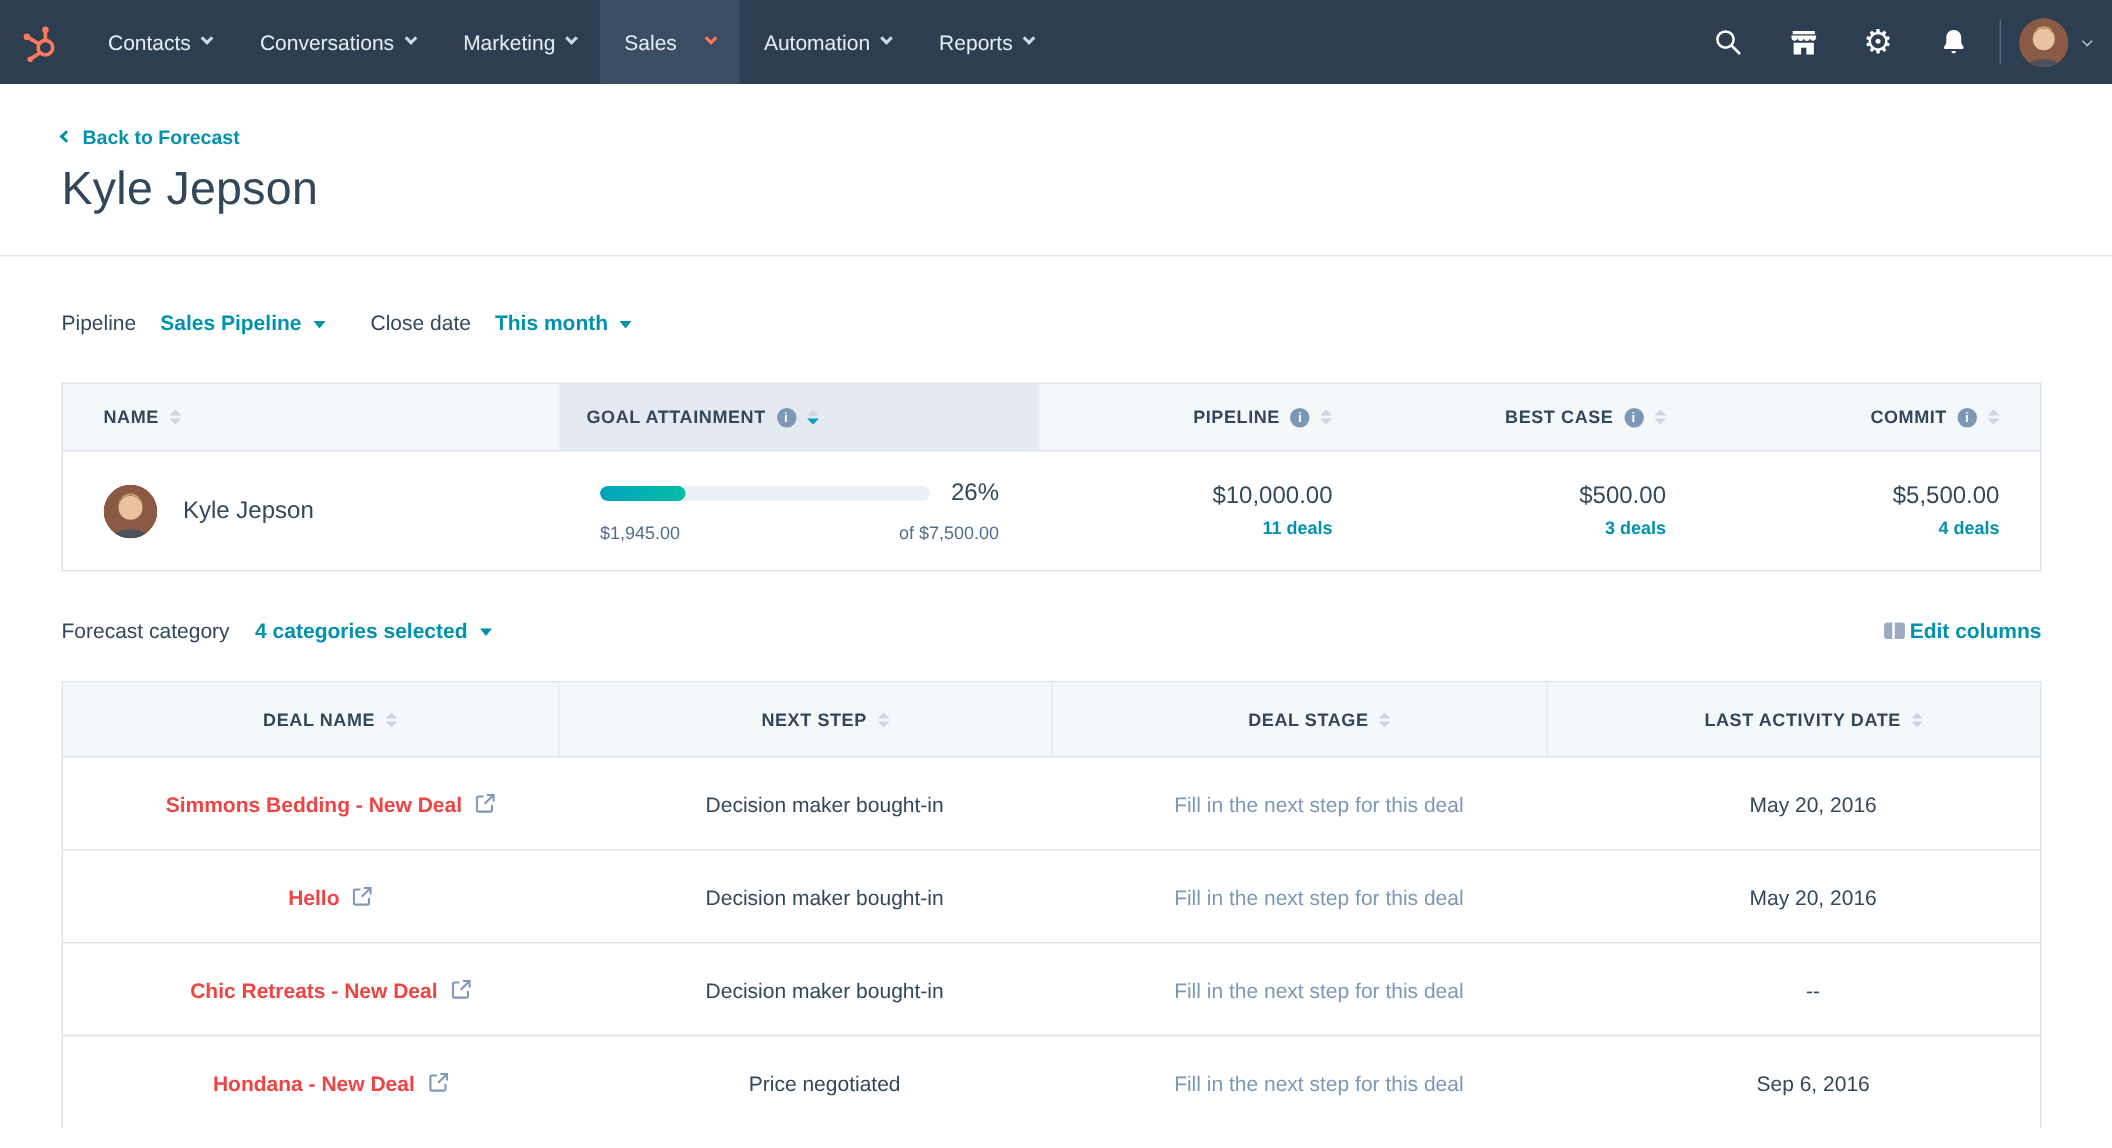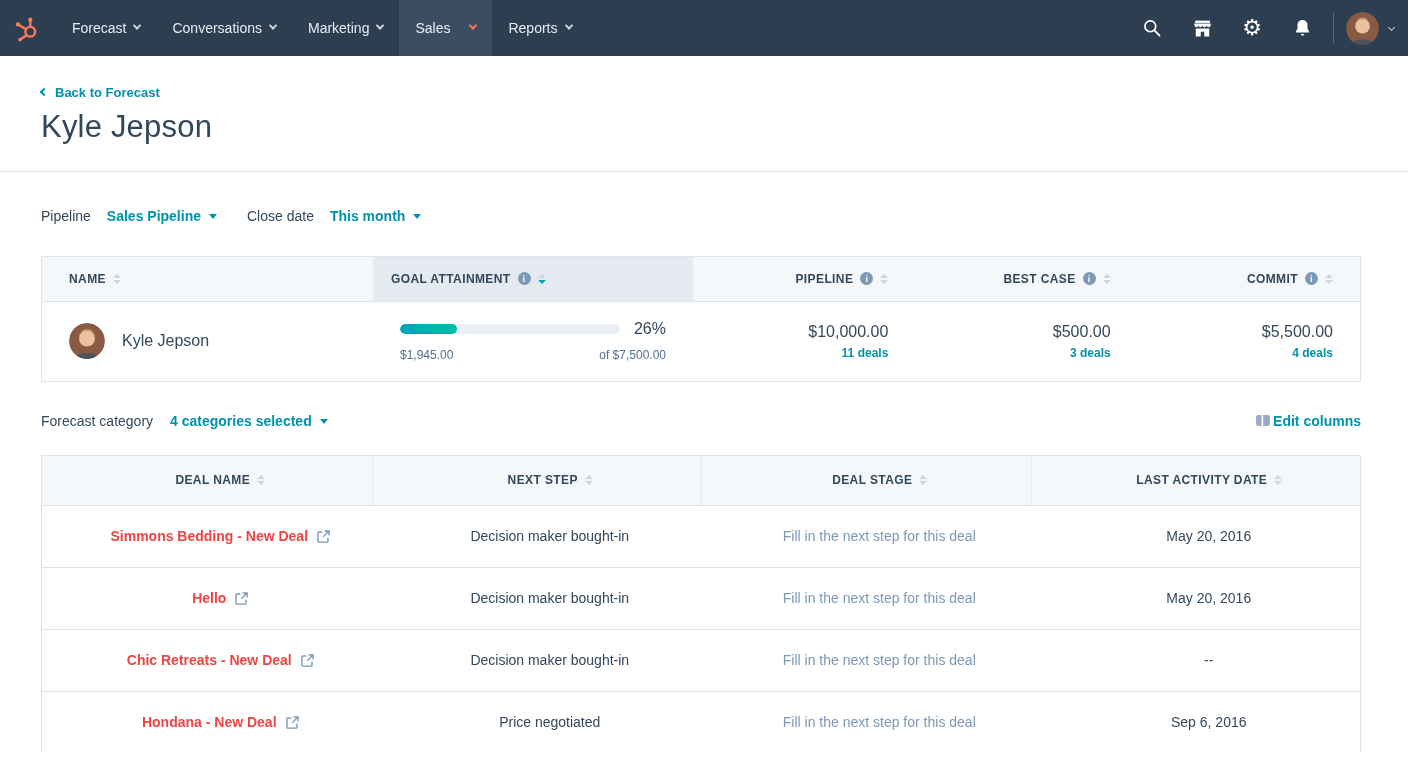--- a/index.html
+++ b/index.html
@@ -133,33 +133,37 @@
         <line x1="15" y1="17.3" x2="8" y2="13.2"></line>
         <line x1="15.5" y1="23.8" x2="10" y2="27.4"></line>
       </g>
       <circle cx="19.5" cy="7.2" r="2.3" fill="#ff7a59"></circle>
       <circle cx="6.3" y="0" cy="12.2" r="2.3" fill="#ff7a59"></circle>
       <circle cx="8.7" cy="28.3" r="2" fill="#ff7a59"></circle>
     </svg>
   </div>
   <div class="nav-items">
     <div class="nav-item">
-      <span>Forecast</span>
+      <span>Contacts</span>
         <span class="chev"></span>
     </div>
     <div class="nav-item">
       <span>Conversations</span>
         <span class="chev"></span>
     </div>
     <div class="nav-item">
       <span>Marketing</span>
         <span class="chev"></span>
     </div>
     <div class="nav-item active">
       <span>Sales</span>
+        <span class="chev"></span>
+    </div>
+    <div class="nav-item">
+      <span>Automation</span>
         <span class="chev"></span>
     </div>
     <div class="nav-item">
       <span>Reports</span>
         <span class="chev"></span>
     </div>
   </div>
   <div class="nav-right">
     <div class="nav-icon-btn">
       <svg width="20" height="20" viewBox="0 0 24 24">

